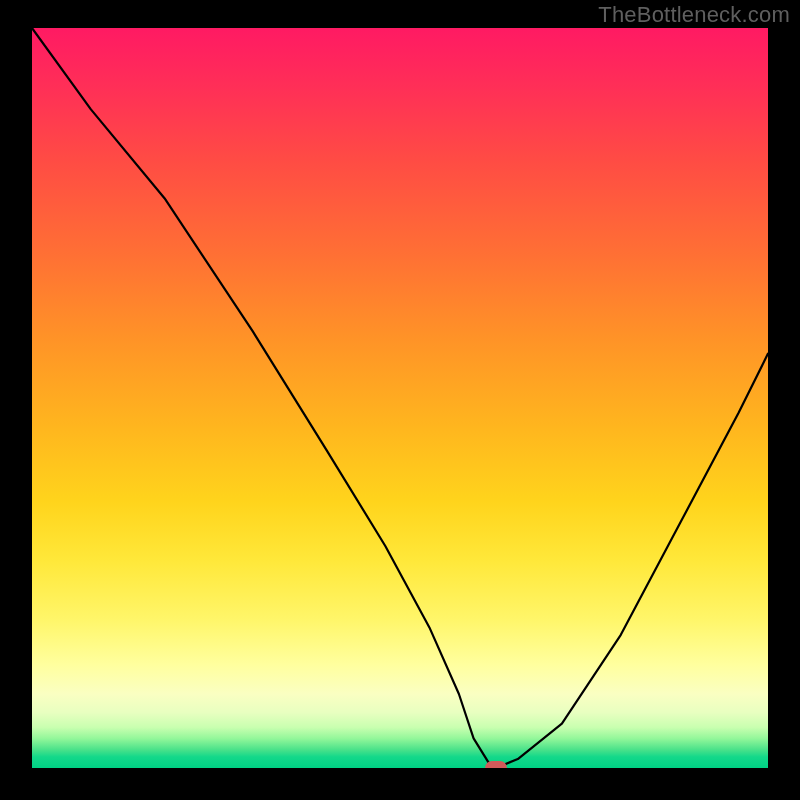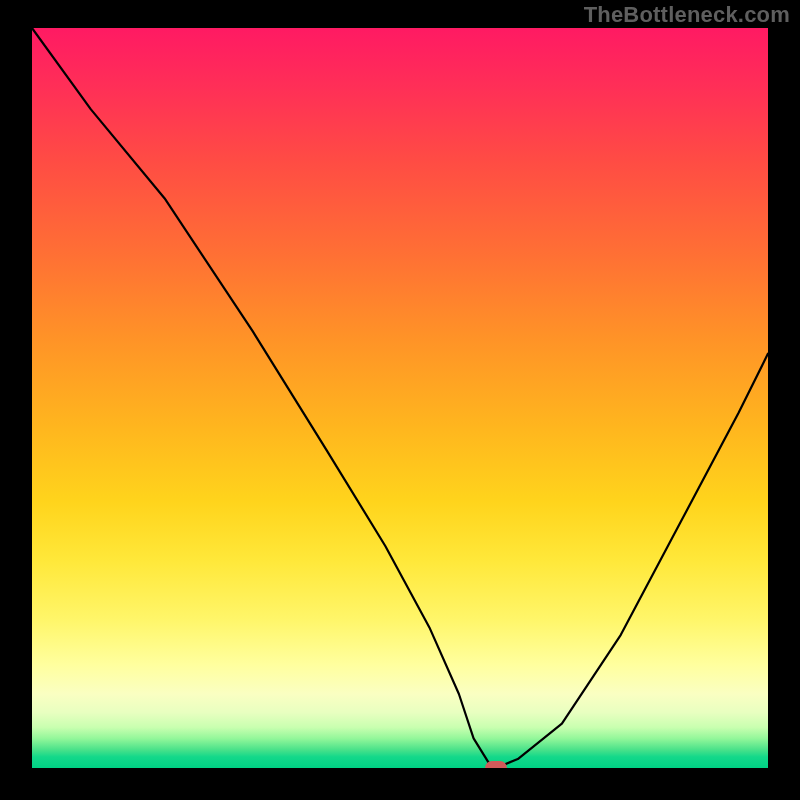--- a/index.html
+++ b/index.html
@@ -16,21 +16,21 @@
     width: 800px;
     height: 800px;
     background: #000;
   }
   .watermark {
     position: absolute;
     top: 2px;
     right: 10px;
     color: #5f5f5f;
     font-size: 22px;
-    font-weight: 700;
+    font-weight: 400;
     letter-spacing: 0.2px;
     z-index: 10;
   }
   .plot-area {
     position: absolute;
     left: 32px;
     top: 28px;
     width: 736px;
     height: 740px;
     overflow: hidden;

